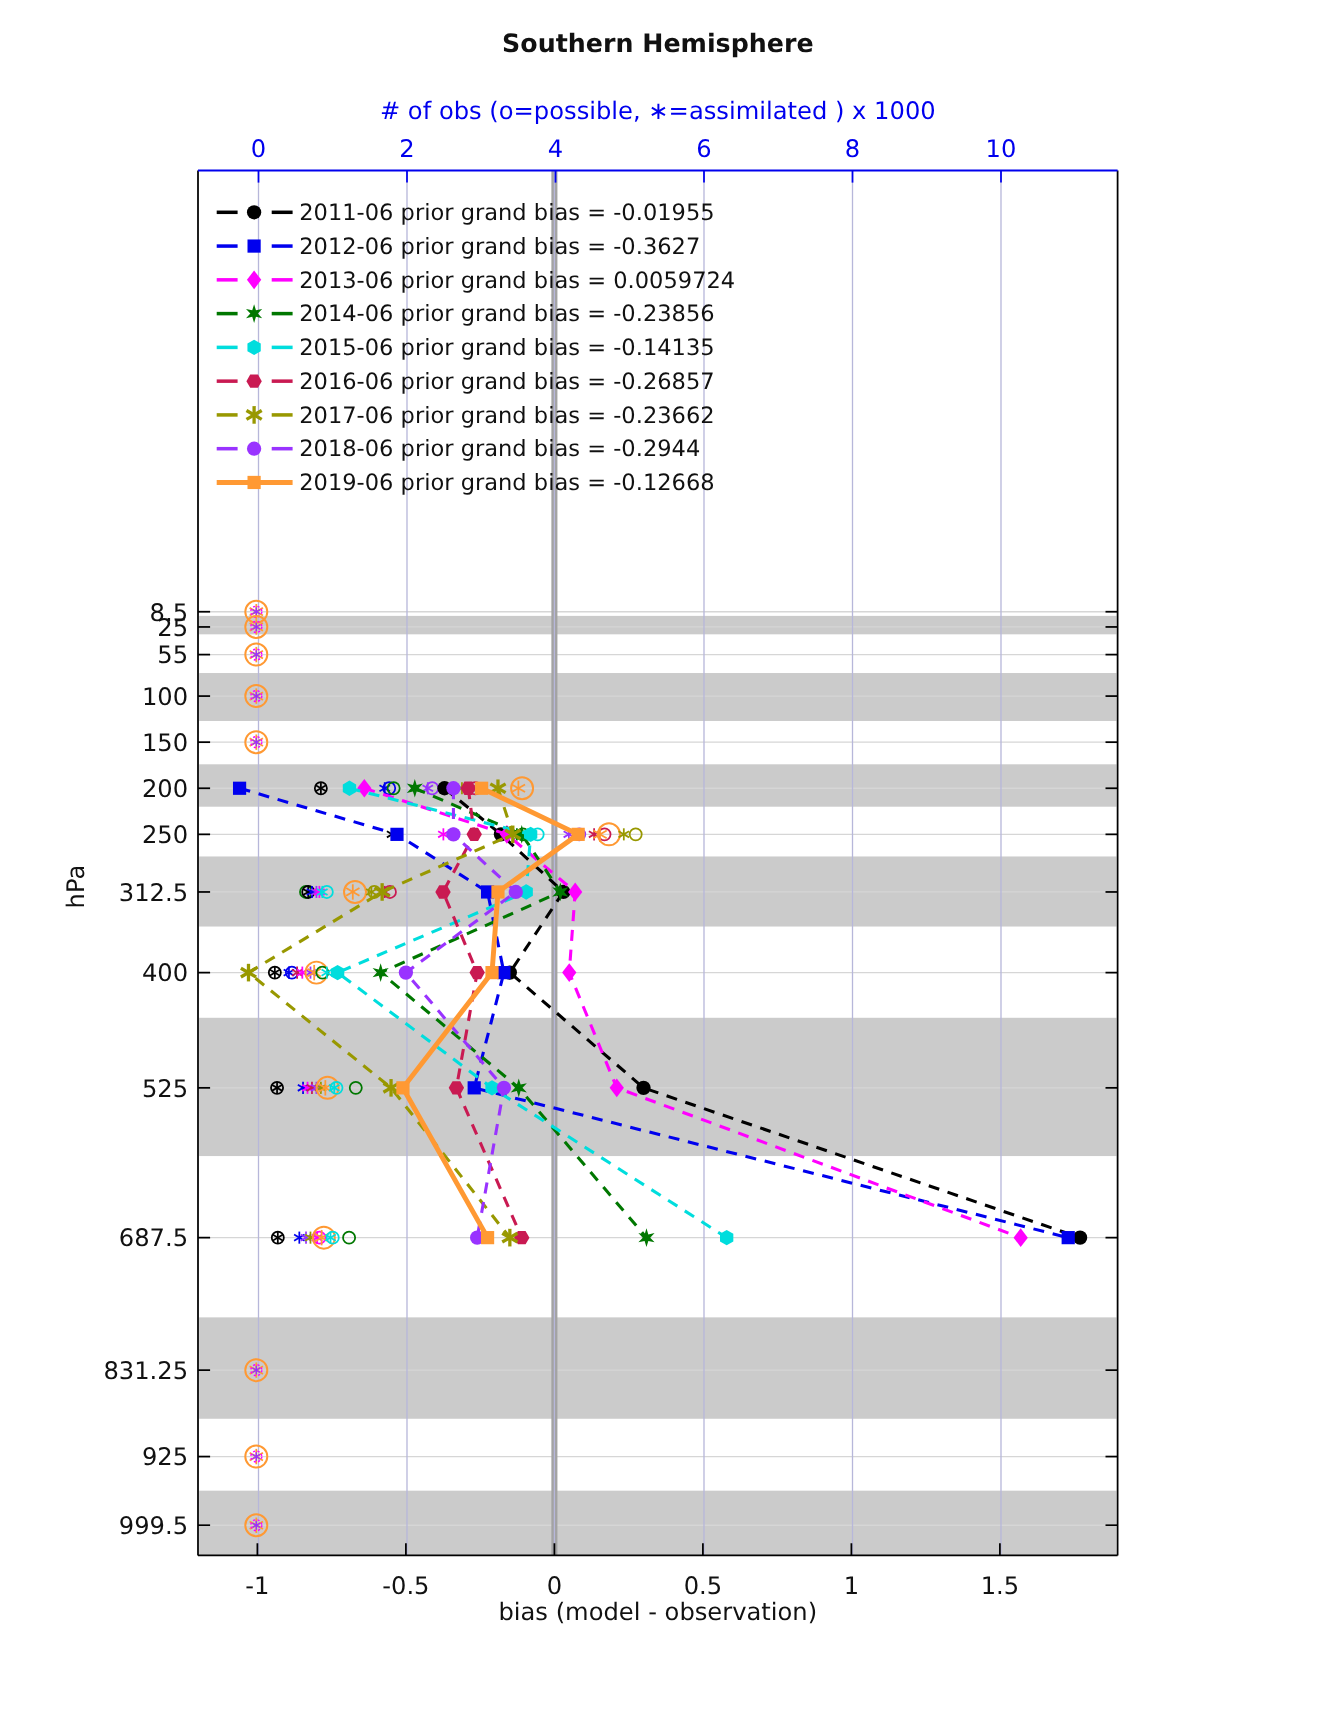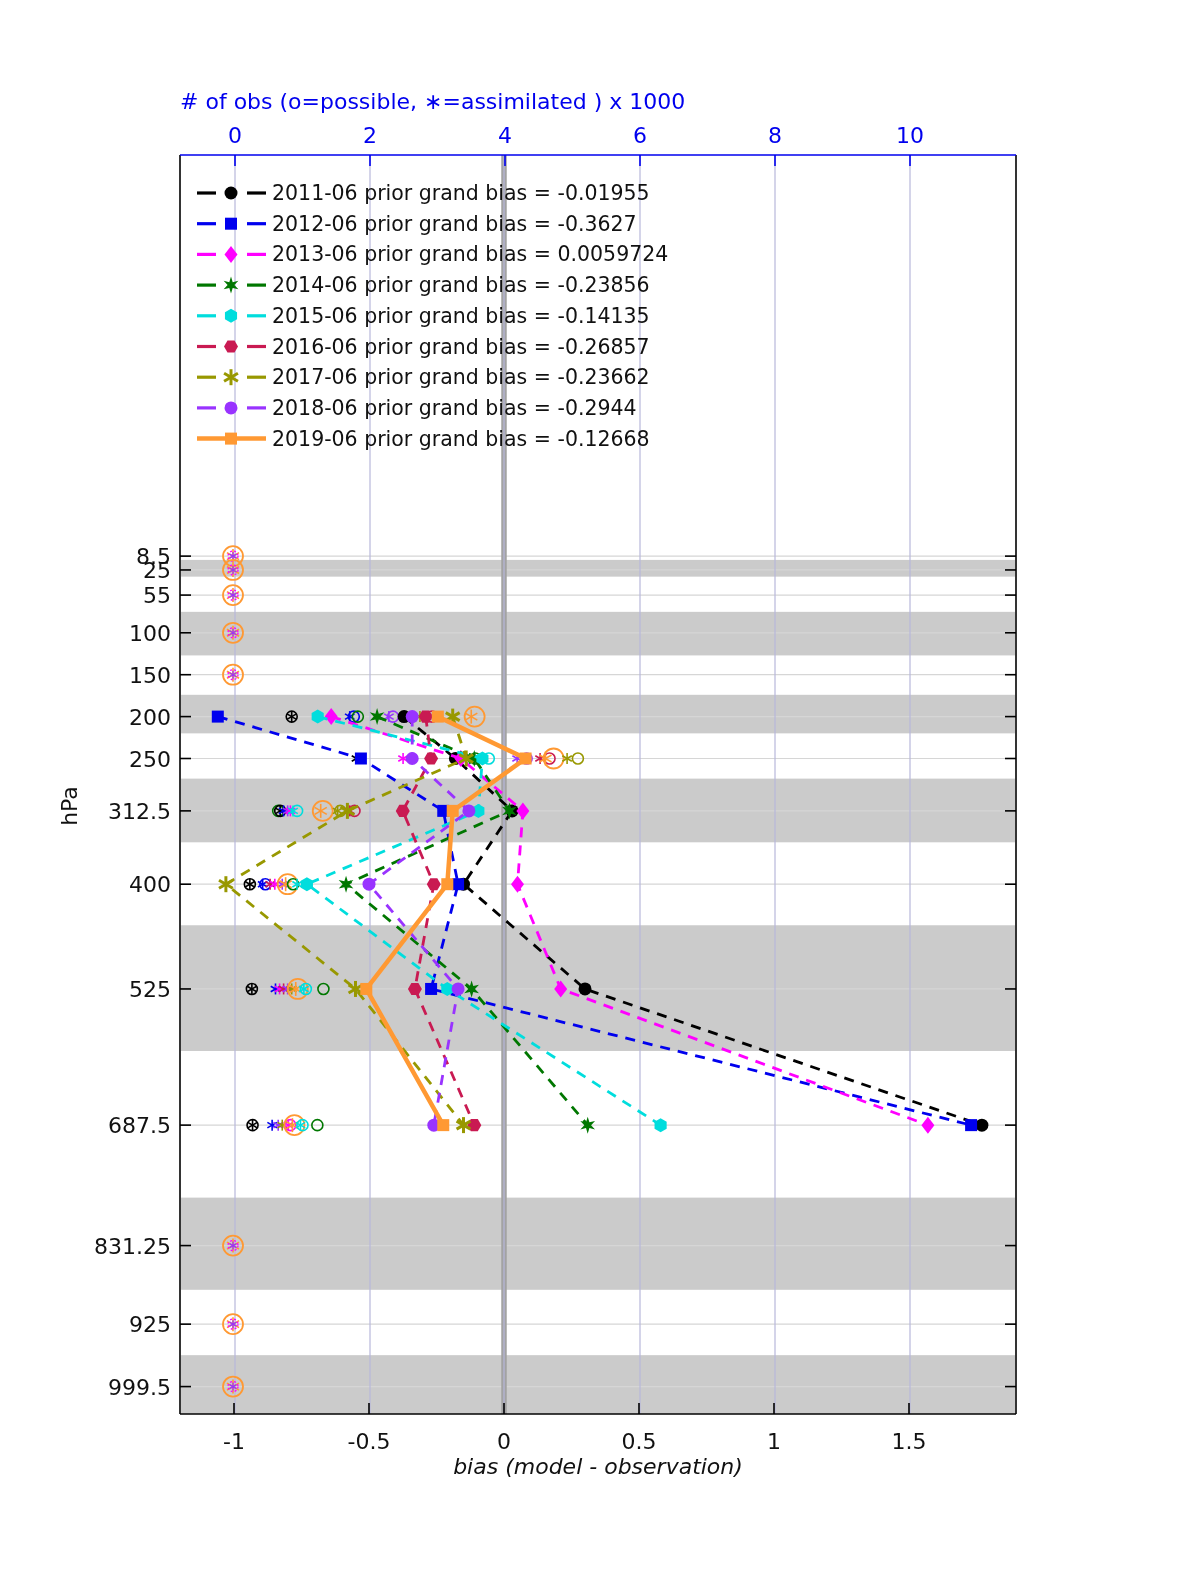--- a/index.html
+++ b/index.html
@@ -2,32 +2,33 @@
 <html><head>
 <meta charset="utf-8">
 <style>
   html,body{margin:0;padding:0;background:#ffffff;}
   .fig{position:relative;width:1200px;height:1575px;background:#fff;
        font-family:"DejaVu Sans", "Liberation Sans", sans-serif;overflow:hidden;}
   .t1,.t2{position:absolute;left:180px;width:836px;text-align:center;
        font-size:23px;font-weight:bold;color:#111;}
   .t1{top:27px;}
   .t2{top:57px;}
-  .t3{position:absolute;left:180px;width:836px;top:89px;
+  .t3{position:absolute;left:180px;width:836px;text-align:center;top:89px;
       font-size:22px;color:#0000EE;}
   .xl{position:absolute;left:180px;width:836px;text-align:center;top:1454px;
-      font-size:22px;color:#111;font-style:italic;}
+      font-size:22px;color:#111;}
   .yl{position:absolute;left:8px;top:795px;width:120px;text-align:center;
       font-size:22px;color:#111;transform:rotate(-90deg);transform-origin:60px 11px;}
   svg{position:absolute;left:0;top:0;}
 </style>
 </head>
 <body>
 
 <div class="fig">
+  <div class="t1">Southern Hemisphere</div>
   <div class="t3"># of obs (o=possible, ∗=assimilated ) x 1000</div>
   <div class="xl">bias (model - observation)</div>
   <div class="yl">hPa</div>
   <svg id="chart" width="1200" height="1575" viewBox="0 0 1200 1575">
       <g>
         <rect x="181" y="559.894" width="834" height="16.75999999999999" fill="#CBCBCB"></rect>
         <rect x="181" y="611.85" width="834" height="43.57600000000002" fill="#CBCBCB"></rect>
         <rect x="181" y="694.812" width="834" height="38.548" fill="#CBCBCB"></rect>
         <rect x="181" y="778.612" width="834" height="63.68799999999999" fill="#CBCBCB"></rect>
         <rect x="181" y="925.262" width="834" height="125.70000000000005" fill="#CBCBCB"></rect>

